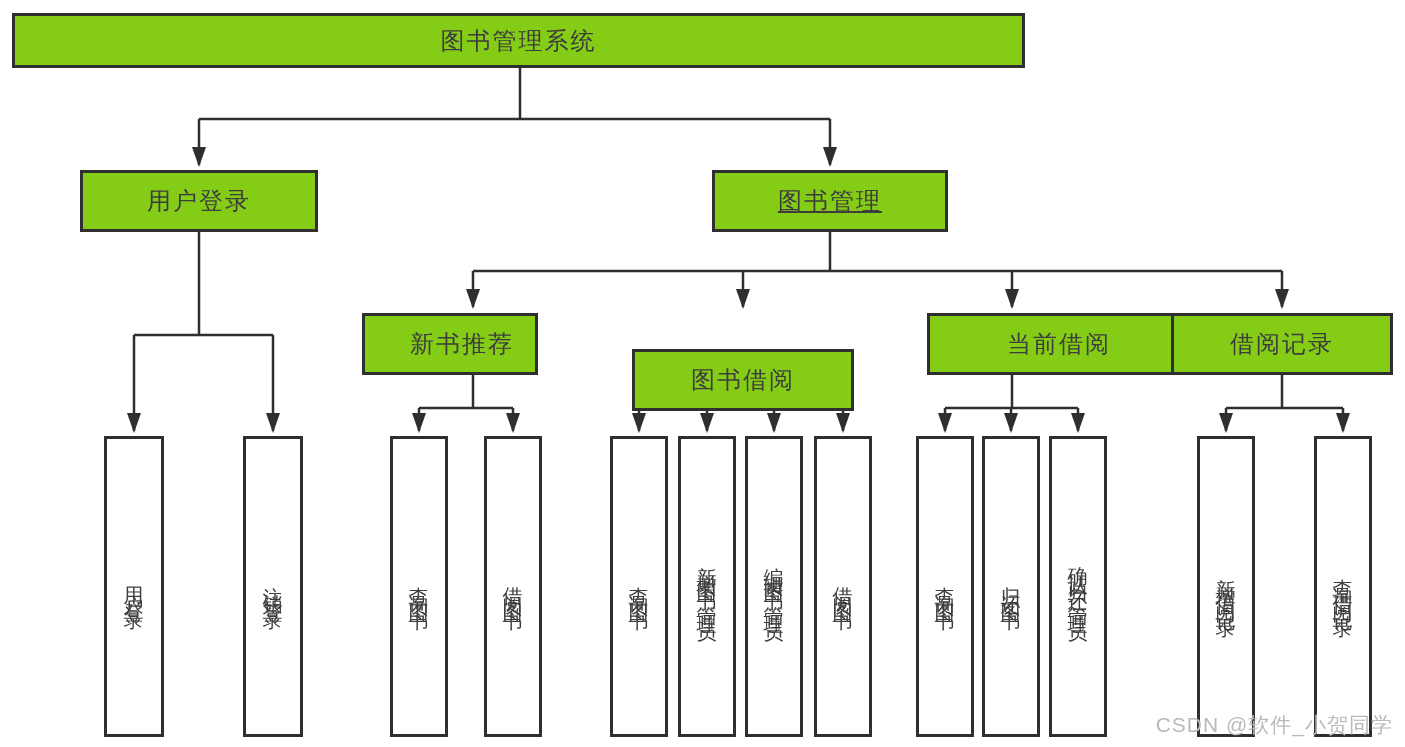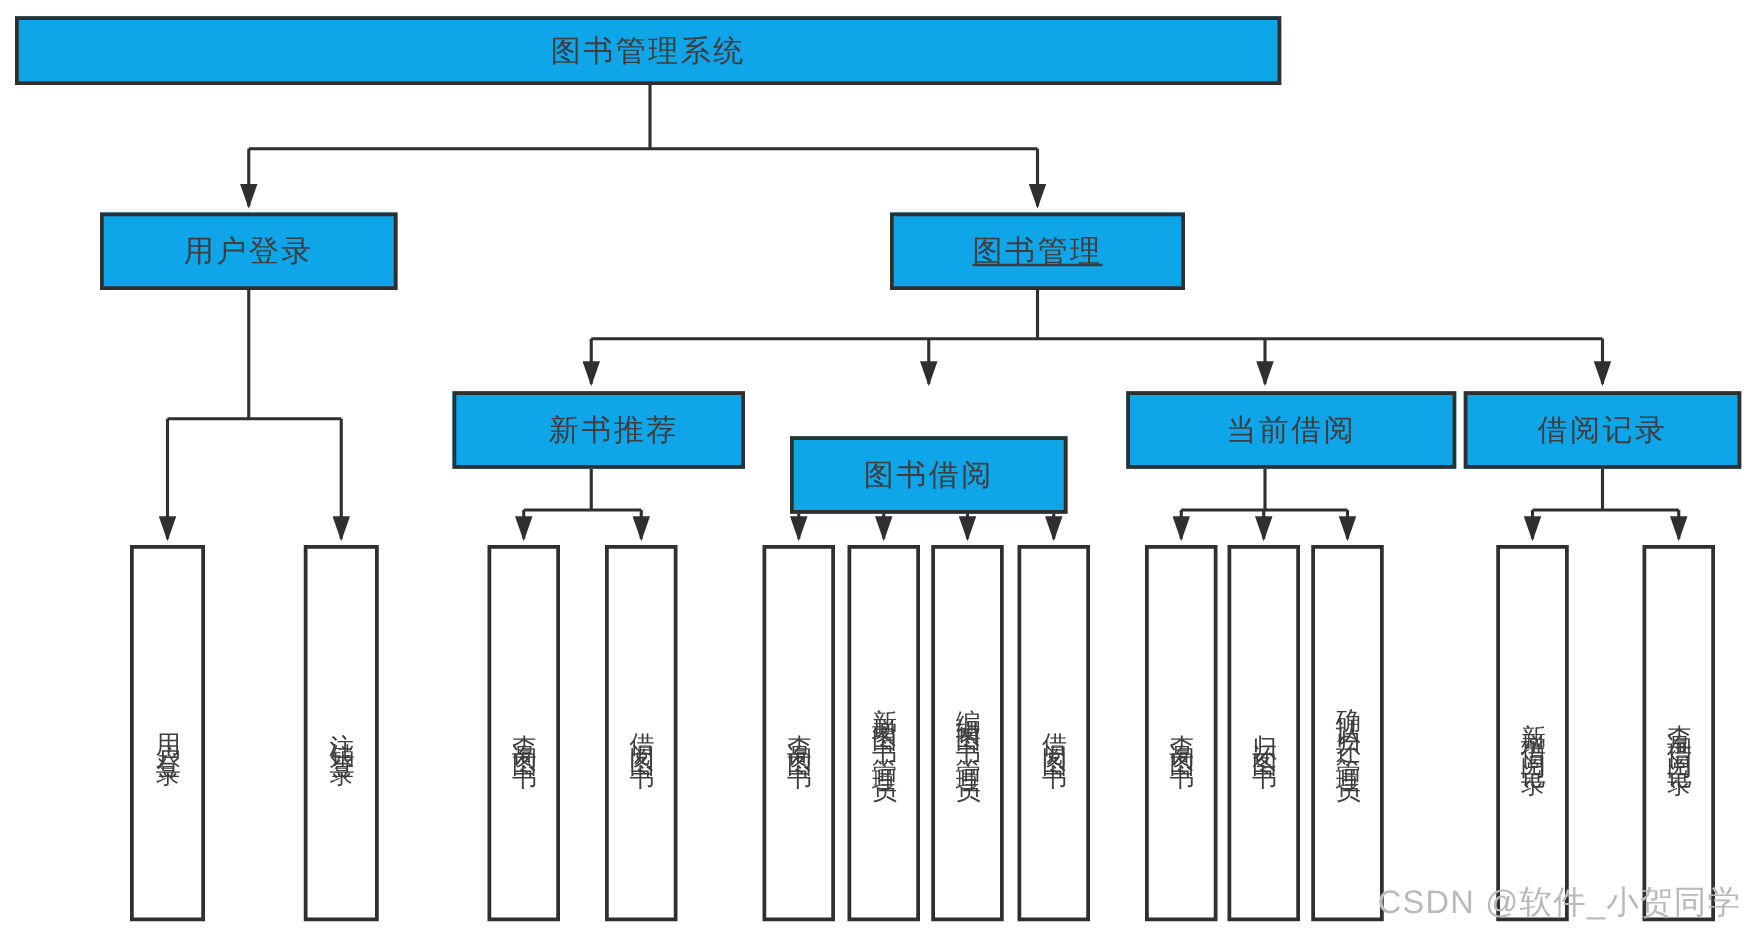--- a/index.html
+++ b/index.html
@@ -18,21 +18,21 @@
   #wires {
     position: absolute;
     left: 0; top: 0;
     width: 1405px;
     height: 747px;
   }
   .hbox {
     position: absolute;
     box-sizing: border-box;
     border: 3px solid #2f2f2f;
-    background: #0ea5e9;
+    background: #84cc16;
     display: flex;
     align-items: center;
     justify-content: center;
     font-size: 24px;
     letter-spacing: 2px;
     color: #3d3d3d;
     white-space: nowrap;
   }
   .vbox {
     position: absolute;
@@ -51,21 +51,21 @@
     font-size: 20px;
     letter-spacing: 8px;
     line-height: 1;
     color: #3d3d3d;
     white-space: nowrap;
   }
   #watermark {
     position: absolute;
     right: 12px;
     bottom: 8px;
-    font-size: 26px;
+    font-size: 21px;
     color: #b9b9b9;
     letter-spacing: 1px;
     white-space: nowrap;
   }
 </style>
 </head>
 <body>
 
 <div id="canvas">
 
@@ -110,23 +110,23 @@
       <line x1="1226" y1="408" x2="1226" y2="431" marker-end="url(#arw)"></line>
       <line x1="1343" y1="408" x2="1343" y2="431" marker-end="url(#arw)"></line>
     </g>
   </svg>
 
   <div class="hbox" style="left:12px; top:13px; width:1013px; height:55px;">图书管理系统</div>
 
   <div class="hbox" style="left:80px; top:170px; width:238px; height:62px;">用户登录</div>
   <div class="hbox" style="left:712px; top:170px; width:236px; height:62px;text-decoration:underline;">图书管理</div>
 
-  <div class="hbox" style="left:362px; top:313px; width:234px; height:62px;padding-left:24px;">新书推荐</div>
+  <div class="hbox" style="left:362px; top:313px; width:176px; height:62px;padding-left:24px;">新书推荐</div>
   <div class="hbox" style="left:632px; top:313px; width:222px; height:62px;margin-top:36px;">图书借阅</div>
-  <div class="hbox" style="left:901px; top:313px; width:264px; height:62px;">当前借阅</div>
+  <div class="hbox" style="left:927px; top:313px; width:264px; height:62px;">当前借阅</div>
   <div class="hbox" style="left:1171px; top:313px; width:222px; height:62px;">借阅记录</div>
 
   <div class="vbox" style="left:104px; width:60px;">
     <span class="vtext">用户登录</span>
   </div>
   <div class="vbox" style="left:243px; width:60px;">
     <span class="vtext">注销登录</span>
   </div>
 
   <div class="vbox" style="left:390px; width:58px;">

